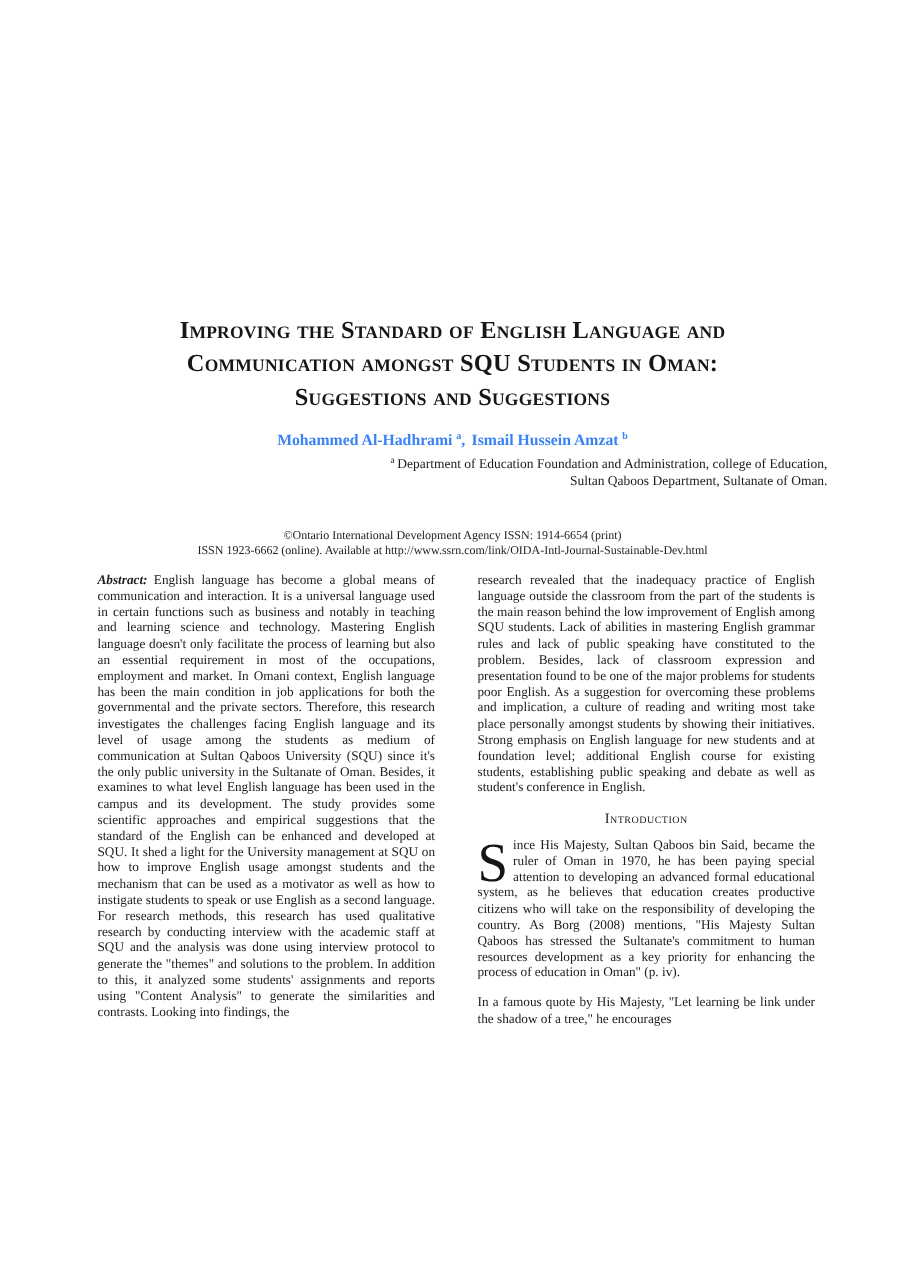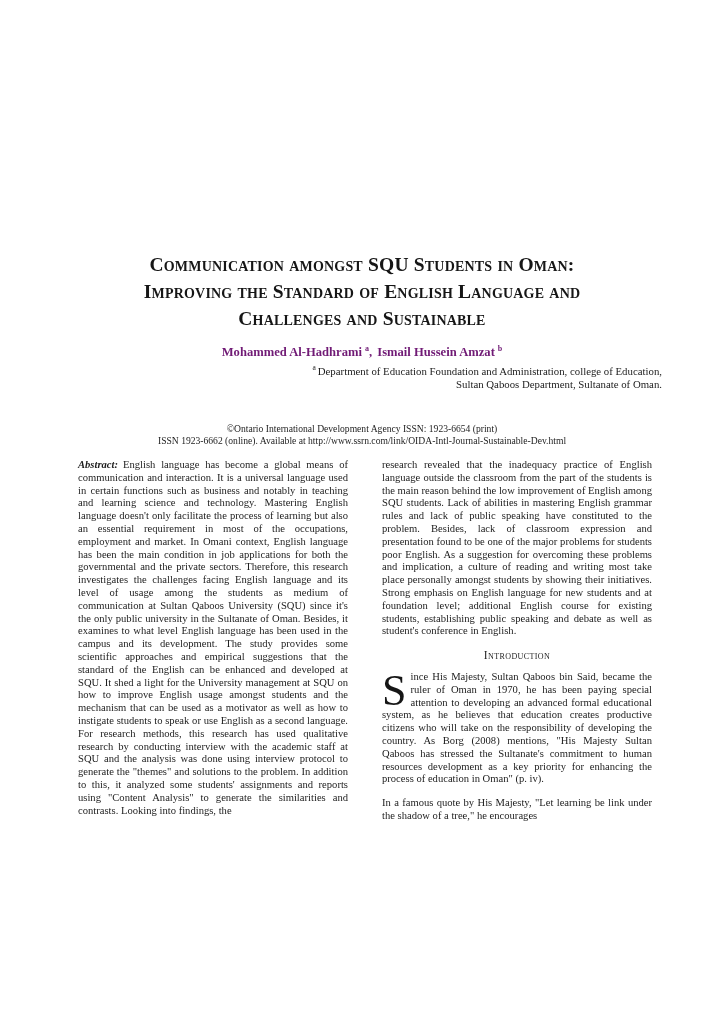--- a/index.html
+++ b/index.html
@@ -34,21 +34,21 @@
 
   
   .authors-line {
     position: absolute;
     top: 344px;
     left: 62px;
     width: 600px;
     text-align: center;
     font-size: 12.6px;
     font-weight: bold;
-    color: #701a75;
+    color: #3b82f6;
   }
   .authors-line sup {
     font-size: 8px;
     padding-left: 3px;
   }
   .author-sep { margin-right: 2px; }
 
   
   .affiliations {
     position: absolute;
@@ -111,36 +111,36 @@
     padding: 2px 4px 0 0;
     color: #161616;
   }
 </style>
 </head>
 <body>
 
 <div class="page">
 
   <div class="title-block">
+    <div>Improving the Standard of English Language and</div>
     <div>Communication amongst SQU Students in Oman:</div>
-    <div>Improving the Standard of English Language and</div>
-    <div>Challenges and Sustainable</div>
+    <div>Suggestions and Suggestions</div>
   </div>
 
   <div class="authors-line">
     <span>Mohammed Al-Hadhrami</span><sup>a</sup><span class="author-sep">, </span><span>Ismail Hussein Amzat</span><sup>b</sup>
   </div>
 
   <div class="affiliations">
     <div><sup>a</sup><span>Department of Education Foundation and Administration, college of Education,</span></div>
     <div><span>Sultan Qaboos Department, Sultanate of Oman.</span></div>
   </div>
 
   <div class="issn-block">
-    <div>©Ontario International Development Agency ISSN: 1923-6654 (print)</div>
+    <div>©Ontario International Development Agency ISSN: 1914-6654 (print)</div>
     <div>ISSN 1923-6662 (online). Available at http://www.ssrn.com/link/OIDA-Intl-Journal-Sustainable-Dev.html</div>
   </div>
 
   <div class="columns">
 
     <div class="col">
       <p><span class="lead-label">Abstract:</span><span>English language has become a global means of communication and interaction. It is a universal language used in certain functions such as business and notably in teaching and learning science and technology. Mastering English language doesn't only facilitate the process of learning but also an essential requirement in most of the occupations, employment and market. In Omani context, English language has been the main condition in job applications for both the governmental and the private sectors. Therefore, this research investigates the challenges facing English language and its level of usage among the students as medium of communication at Sultan Qaboos University (SQU) since it's the only public university in the Sultanate of Oman. Besides, it examines to what level English language has been used in the campus and its development. The study provides some scientific approaches and empirical suggestions that the standard of the English can be enhanced and developed at SQU. It shed a light for the University management at SQU on how to improve English usage amongst students and the mechanism that can be used as a motivator as well as how to instigate students to speak or use English as a second language. For research methods, this research has used qualitative research by conducting interview with the academic staff at SQU and the analysis was done using interview protocol to generate the "themes" and solutions to the problem. In addition to this, it analyzed some students' assignments and reports using "Content Analysis" to generate the similarities and contrasts. Looking into findings, the</span></p>
     </div>
 
     <div class="col">

